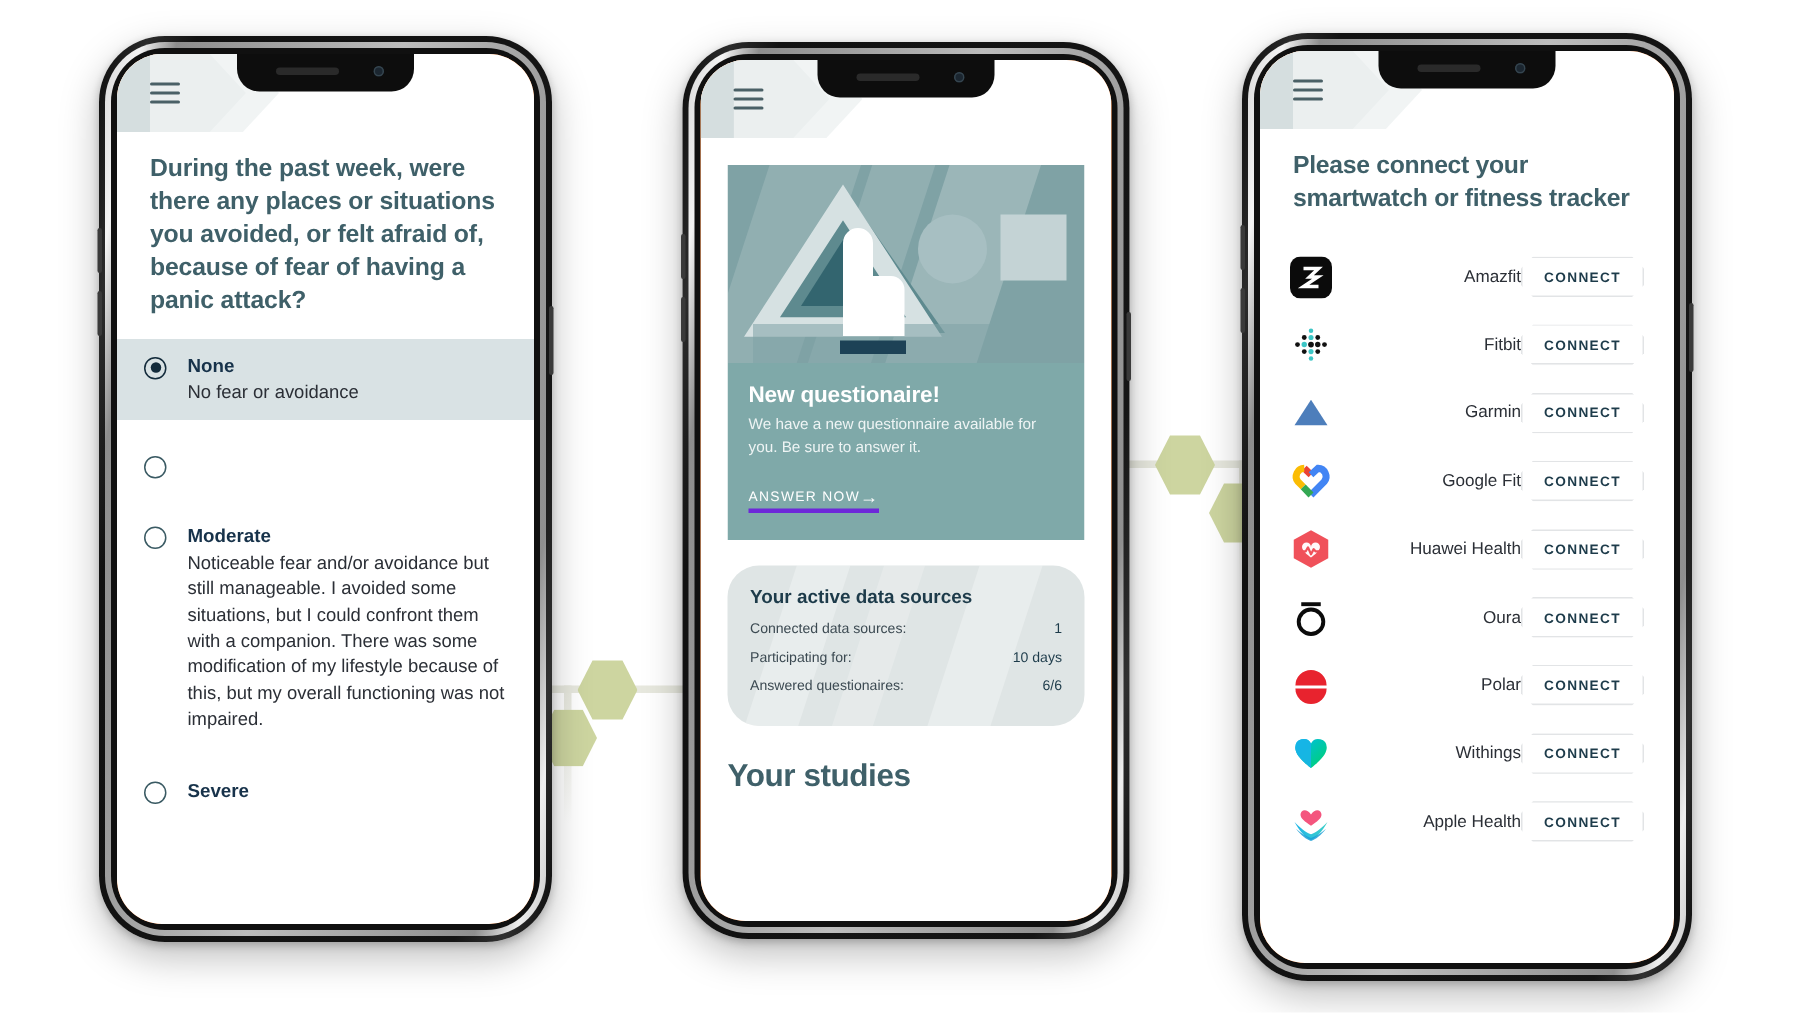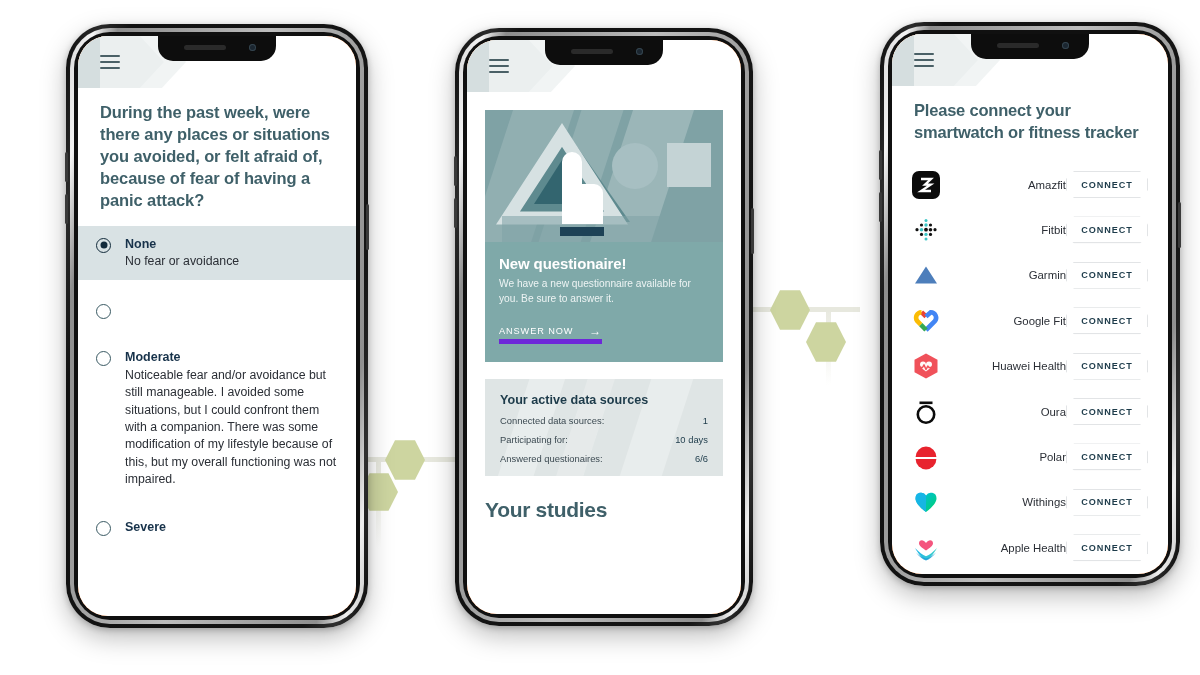--- a/index.html
+++ b/index.html
@@ -108,28 +108,28 @@
   .card-banner {
     margin:14px 18px 0 18px; overflow:hidden; position:relative;
   }
   .banner-art {
     position:relative; height:132px; background:#7fa2a5; overflow:hidden;
   }
   .banner-body { background:#7fa9a9; padding:13px 14px 18px 14px; }
   .banner-h { color:#fff; font-size:15px; font-weight:bold; letter-spacing:-.1px; }
   .banner-p { color:#eef4f4; font-size:10.2px; line-height:1.5; margin-top:4px; }
   .banner-cta {
-    display:inline-flex; align-items:center; gap:16px; margin-top:18px;
+    display:inline-flex; align-items:center; margin-top:18px;
     color:#fff; font-size:9.2px; letter-spacing:.9px;
-    border-bottom:5px solid #6d28d9; padding-bottom:2px;
+    border-bottom:3px solid #6d28d9; padding-bottom:2px;
   }
 
   .card-sources {
-    margin:17px 18px 0 18px; background:#dfe5e5; padding:14px 15px 12px 15px;
-    position:relative; overflow:hidden;
+    margin:17px 18px 0 18px; background:#dfe5e5; padding:14px 15px 22px 15px;
+    position:relative; overflow:hidden;border-radius:21px;
   }
   .src-h { color:#1d3b4a; font-size:12.6px; font-weight:bold; position:relative; z-index:2; }
   .src-row {
     display:flex; justify-content:space-between; font-size:9.4px;
     color:#3c4a52; margin-top:8px; position:relative; z-index:2;align-items:center;
   }
   .src-row .v { color:#1d3b4a; }
   .studies-h { color:#3f6069; font-size:21px; font-weight:bold; padding:22px 18px 0 18px; letter-spacing:-.3px; }
   .studies-p { color:#3c4a52; font-size:9.4px; line-height:1.6; padding:14px 18px 0 18px; }
 
@@ -307,21 +307,21 @@
             <span>Answered questionaires:</span>
             <span class="v">6/6</span>
           </div>
         </div>
 
         <div class="studies-h">Your studies</div>
       </div>
     </div>
   </div>
 
-  <div class="phone" style="left:880px; top:22px; width:300px; height:564px;">
+  <div class="phone" style="left:828px; top:22px; width:300px; height:632px;">
     <div class="phone-body"></div>
     <div class="phone-rim"></div>
     <div class="sidebtn left" style="top:128px; height:30px;"></div>
     <div class="sidebtn left" style="top:170px; height:30px;"></div>
     <div class="sidebtn right" style="top:180px; height:46px;"></div>
     <div class="phone-inner"></div>
     <div class="screen">
       <div class="notch">
         <div class="speaker"></div>
           <div class="cam"></div>

